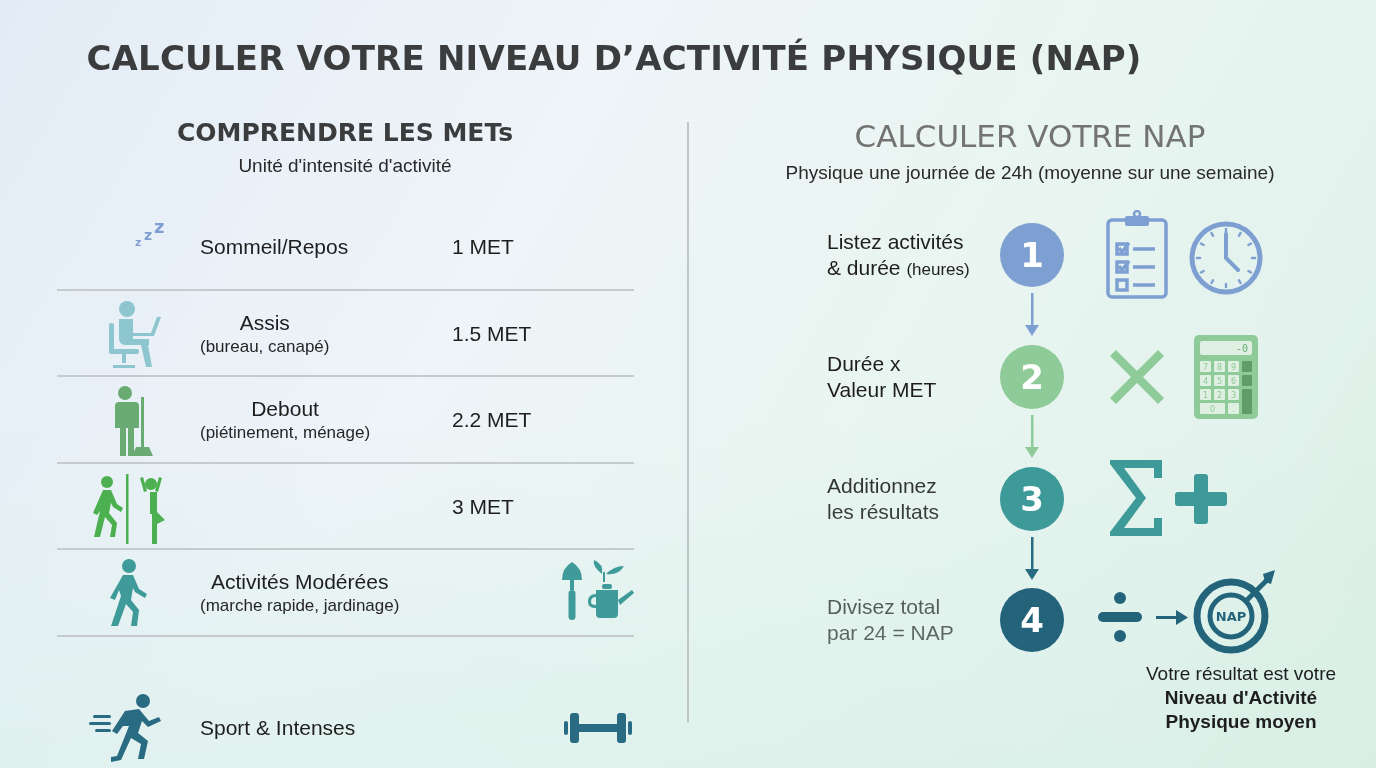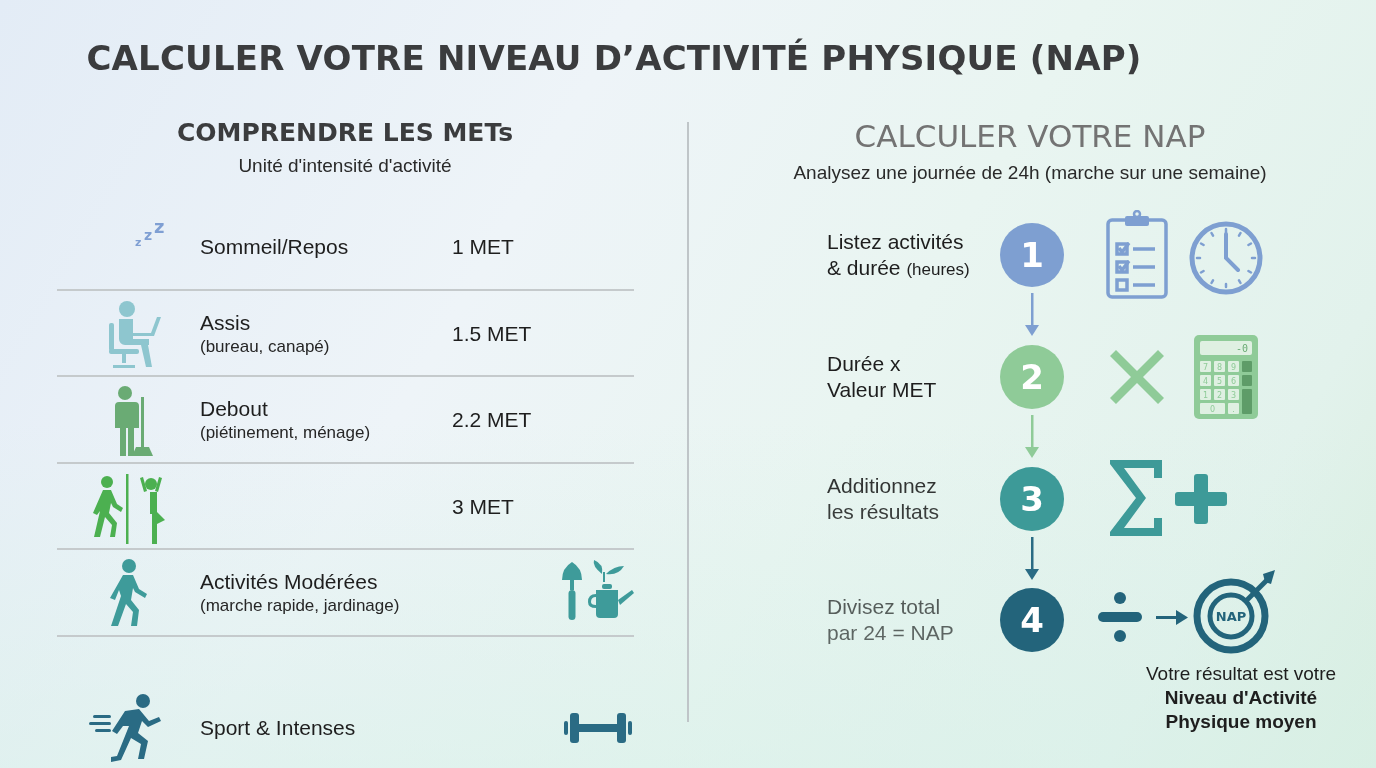--- a/index.html
+++ b/index.html
@@ -24,21 +24,21 @@
 
   
   .left-head { position:absolute; left:130px; top:118px; width:430px; text-align:center; z-index:1; }
   .left-head h2 { font-family:"DejaVu Sans", sans-serif; font-weight:bold; font-size:25px; color:#3b3c3e; }
   .left-head p { font-size:19px; color:#2a2a2a; margin-top:8px; }
 
   .met-list { position:absolute; left:57px; top:204px; width:577px; z-index:1; }
   .met-row { height:86.5px; border-bottom:2px solid #c5cacc; position:relative; }
   .met-row:last-child { border-bottom:none;margin-top:48px; }
   .met-icon { position:absolute; left:30px; top:8px; width:82px; height:72px; }
-  .met-text { position:absolute; left:143px; top:0; height:86px; display:flex; flex-direction:column; justify-content:center; }
+  .met-text { position:absolute; left:143px; top:0; height:86px; display:flex; flex-direction:column; justify-content:center;text-align:center; }
   .met-label { font-size:21px; color:#1e1e1e; line-height:26px; }
   .met-sub { font-size:17px; color:#262626; line-height:22px; }
   .met-value { position:absolute; left:395px; width:100px; top:0; height:86px; display:flex; align-items:center; font-size:21px; }
   .met-extra { position:absolute; left:505px; top:10px; width:72px; height:66px; }
 
   
   .right-head { position:absolute; left:730px; top:118px; width:600px; text-align:center; z-index:1; }
   .right-head h2 { font-family:"DejaVu Sans", sans-serif; font-weight:normal; font-size:31px; color:#737373; }
   .right-head p { font-size:19px; color:#2a2a2a; margin-top:8px; }
   .step-text { position:absolute; left:827px; font-size:21px; line-height:26px; color:#1e1e1e; }
@@ -174,21 +174,21 @@
         <rect x="17" y="29" width="38" height="8"></rect>
         <rect x="55" y="18" width="9" height="30" rx="3"></rect>
         <rect x="66" y="26" width="4" height="14" rx="2"></rect>
       </g>
     </svg>
   </div>
 </div>
 
 <div class="right-head">
   <h2>CALCULER VOTRE NAP</h2>
-  <p>Analysez une journée de 24h (marche sur une semaine)</p>
+  <p>Physique une journée de 24h (moyenne sur une semaine)</p>
 </div>
 
 <div class="step-text" style="top:229px;">
   <div>Listez activités</div>
   <div><span>&amp; durée</span> <small>(heures)</small></div>
 </div>
 <div class="badge" style="top:223px; background:#7e9fd1;">1</div>
 <svg class="arrow" style="top:293px; height:44px;" viewBox="0 0 14 44">
   <rect x="6" y="0" width="2.5" height="34" fill="#7e9fd1"></rect>
     <path d="M0 32 h14 l-7 11 z" fill="#7e9fd1"></path>

